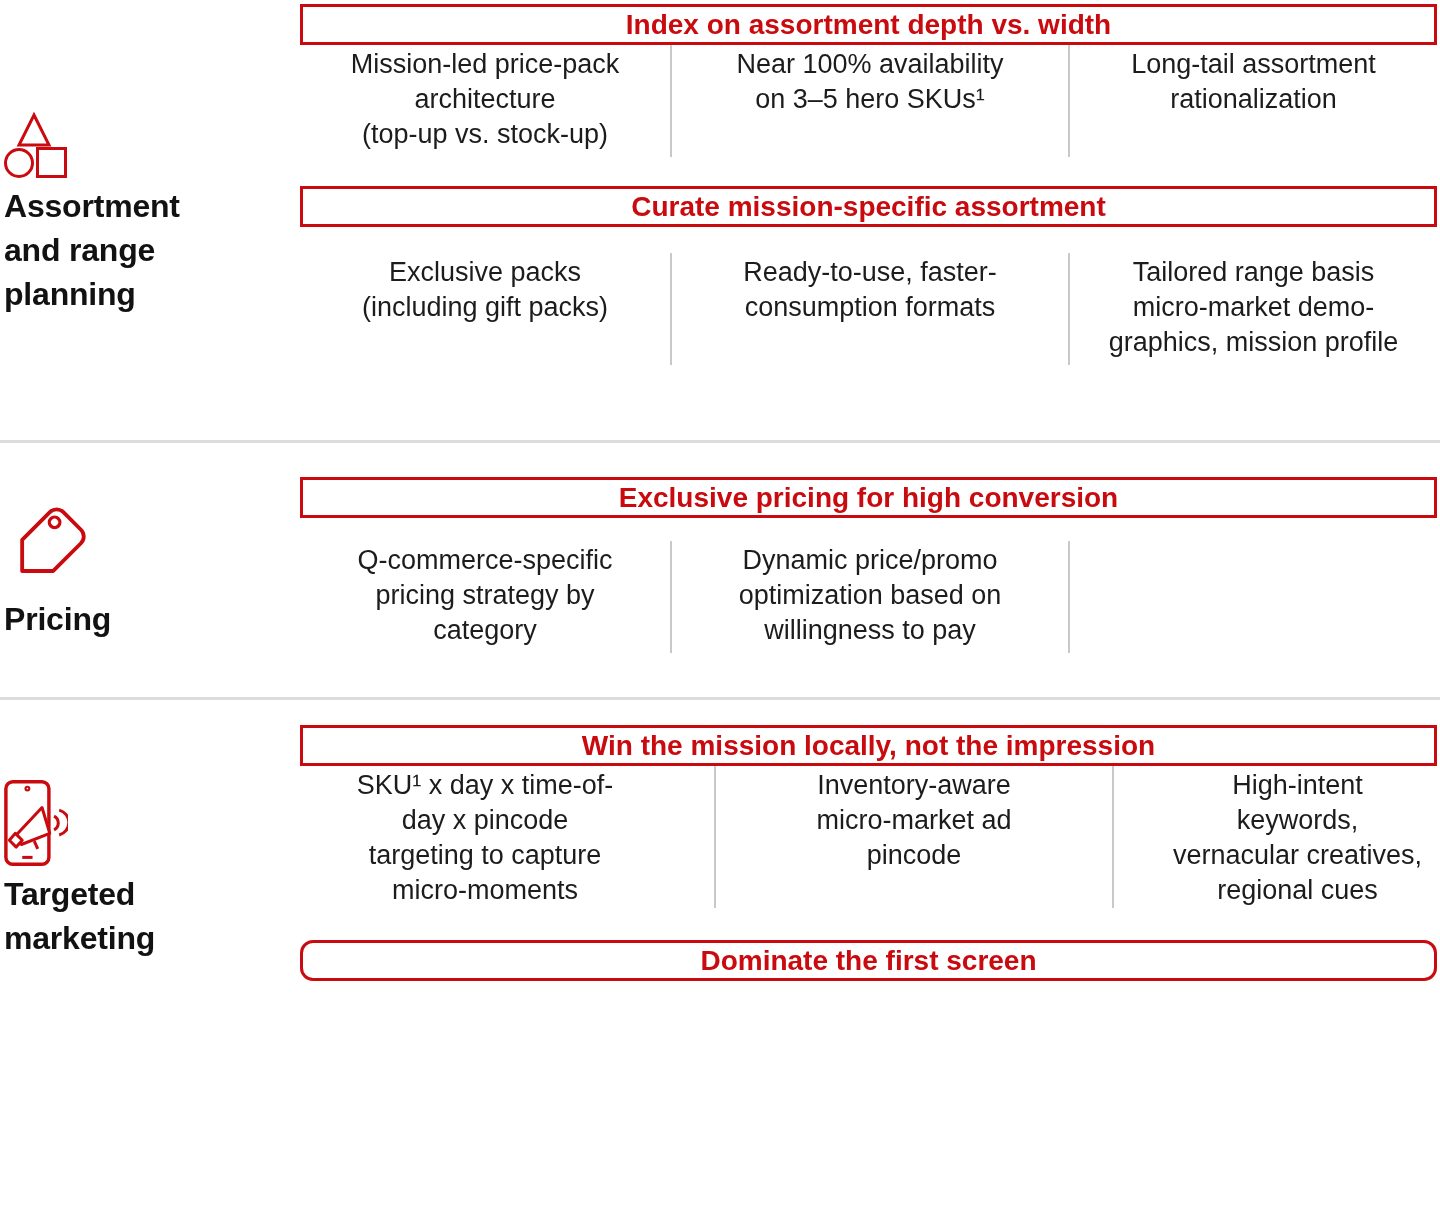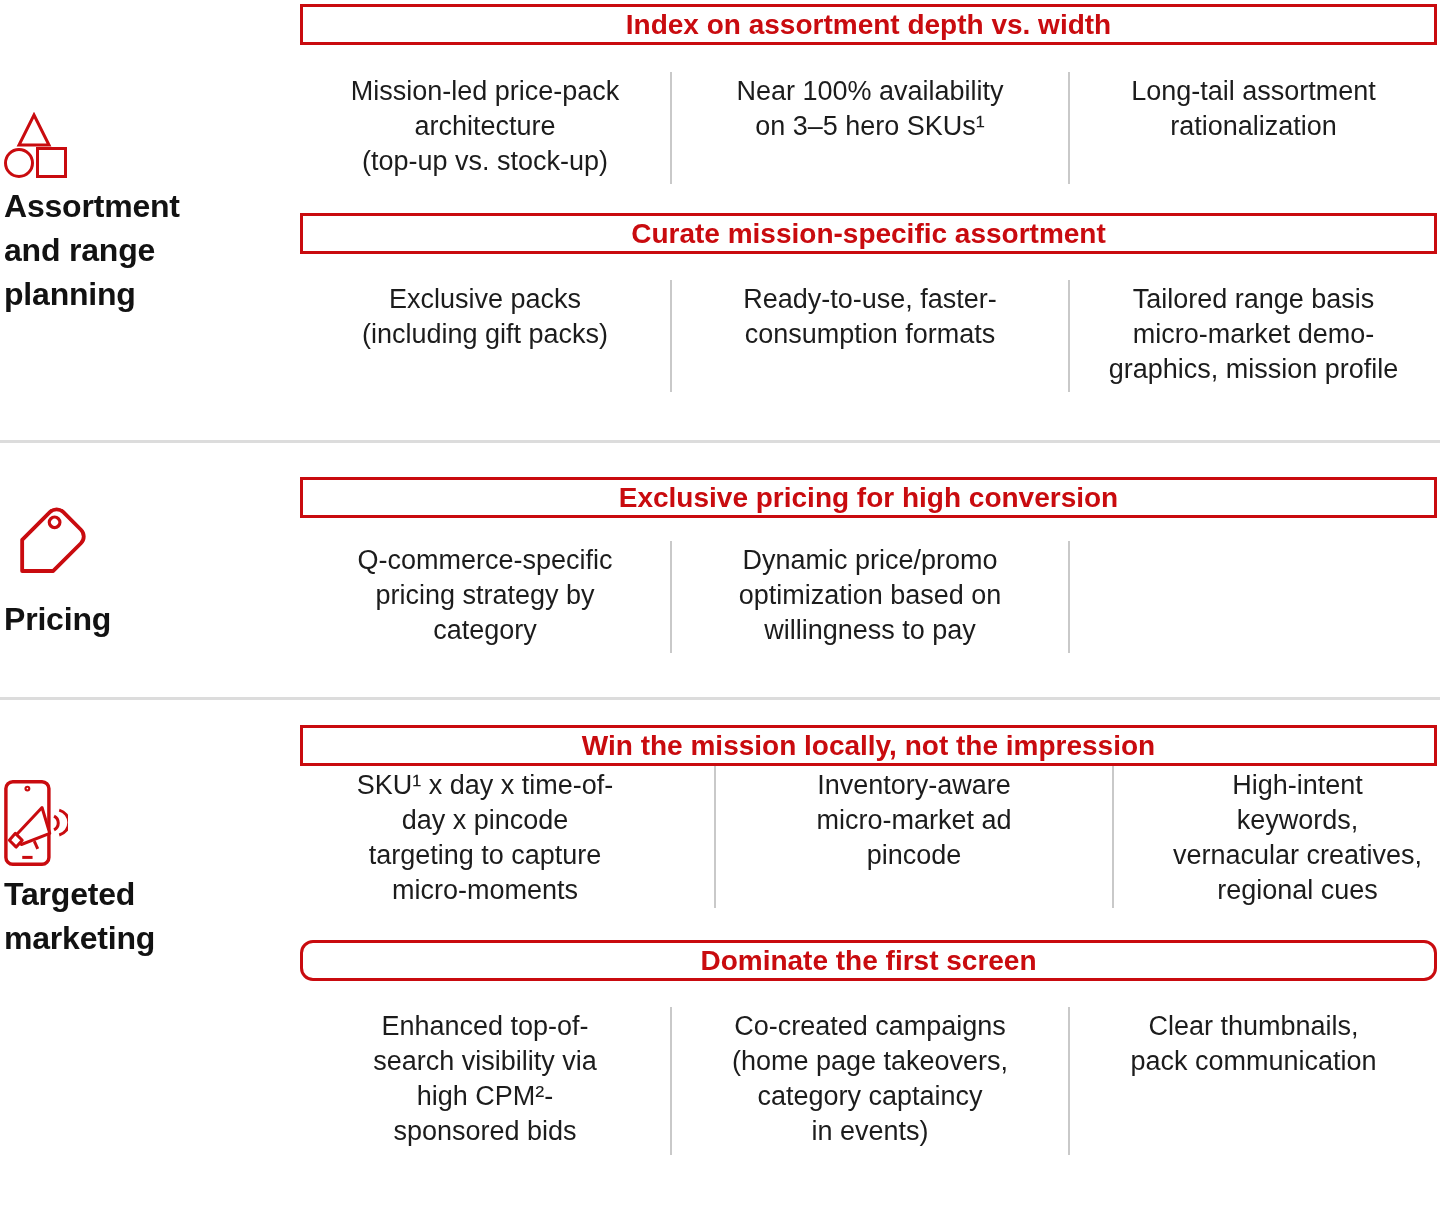--- a/index.html
+++ b/index.html
@@ -39,21 +39,21 @@
     font-size:27px;line-height:35px;color:var(--color-text);
     padding:2px 10px 0 10px;
   }
   .cell.mid{border-left:2px solid var(--color-divider_v);border-right:2px solid var(--color-divider_v);}
   .h110{min-height:112px;}
   .h142{min-height:142px;}
   .h148{min-height:148px;}
   
   .sec-assortment .rail{padding-top:112px;}
   .sec-assortment .banner.b1{margin-top:4px;}
-  .sec-assortment .row.r1{margin-top:27px;}
+  .sec-assortment .row.r1{}
   .sec-assortment .banner.b2{margin-top:29px;}
   .sec-assortment .row.r2{margin-top:26px;}
   .sec-pricing .rail{padding-top:62px;}
   .sec-pricing .banner.b1{margin-top:34px;}
   .sec-pricing .row.r1{margin-top:23px;}
   .sec-marketing .rail{padding-top:80px;}
   .sec-marketing .banner.b1{margin-top:25px;}
   .sec-marketing .row.r1{gap:44px;}
   .sec-marketing .banner.b2{margin-top:32px;border-radius:13px;}
   .sec-marketing .row.r2{margin-top:26px;}
@@ -158,28 +158,16 @@
         <div class="cell mid">Inventory-aware
 micro-market ad
 pincode</div>
         <div class="cell">High-intent keywords,
 vernacular creatives,
 regional cues</div>
       </div>
       <div class="banner b2">
         <span>Dominate the first screen</span>
       </div>
-      <div class="row r2 h148">
-        <div class="cell">Enhanced top-of-
-search visibility via
-high CPM²-
-sponsored bids</div>
-        <div class="cell mid">Co-created campaigns
-(home page takeovers,
-category captaincy
-in events)</div>
-        <div class="cell">Clear thumbnails,
-pack communication</div>
-      </div>
     </div>
   </div>
 
 </div>
 
 </body></html>

